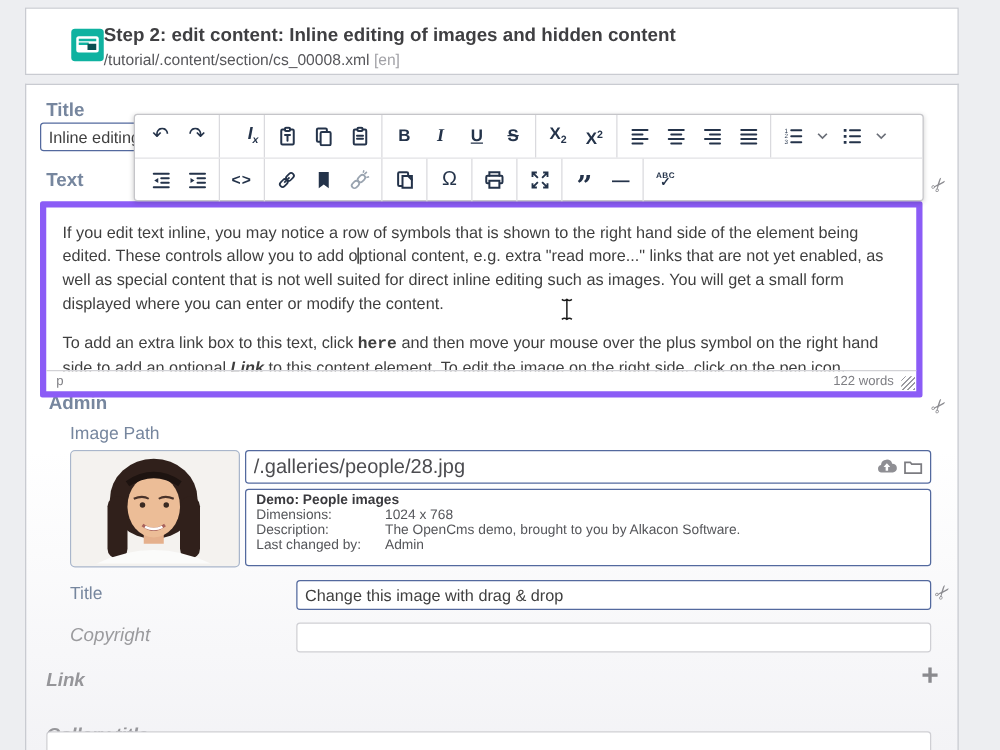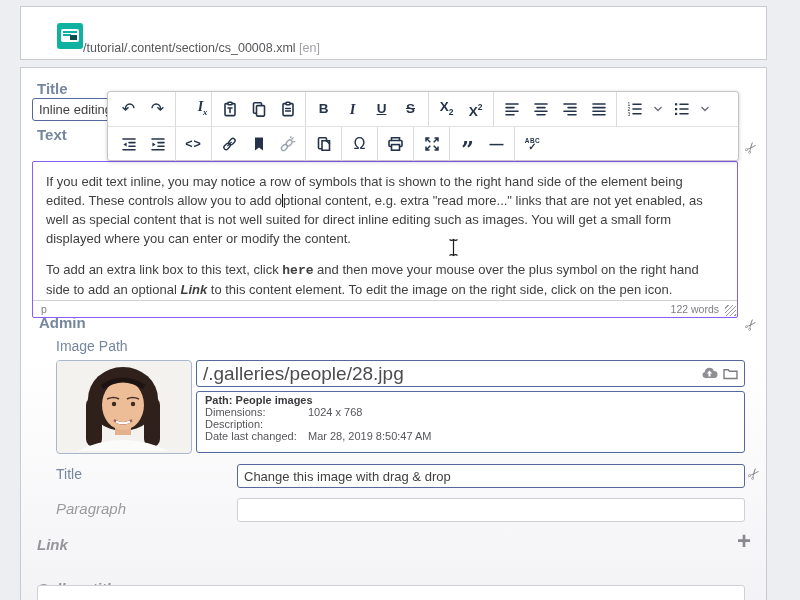--- a/index.html
+++ b/index.html
@@ -45,84 +45,85 @@
   .tb-btn.chev{width:16px;}
   .tb-btn svg{display:block;}
   .uni{font-size:16px;line-height:16px;color:#24334a;}
   .txt{font-size:13.5px;font-weight:bold;color:#24334a;line-height:14px;}
   .c-i{font-style:italic;font-family:"Liberation Serif",serif;font-size:14.5px;}
   .c-u{text-decoration:underline;}
   .c-s{text-decoration:line-through;}
   .c-code{font-weight:bold;letter-spacing:1px;font-size:12.5px;}
   .c-q{font-family:"DejaVu Serif",serif;font-size:22px;line-height:6px;padding-top:10px;}
   .c-hr{font-weight:bold;font-size:14px;}
-  .rf{font-family:Liberation Serif, serif;font-style:italic;font-weight:bold;font-size:14px;margin-left:18px;}
+  .rf{font-family:Liberation Sans, sans-serif;font-style:italic;font-weight:bold;font-size:14px;margin-left:18px;}
   .txt sub,.txt sup{font-size:8.5px;}
   .abc{display:flex;flex-direction:column;align-items:center;line-height:6px;}
   .abc .a{font-size:6.5px;font-weight:bold;letter-spacing:.5px;}
   .abc .c{font-size:10px;font-weight:bold;}
   .tb-dd{display:flex;align-items:center;border:0;background:none;cursor:pointer;
          padding:0 6px 0 8px;font-family:"Liberation Sans",sans-serif;font-size:13.5px;color:#4c4c50;}
   .tb-dd .ddlab{width:78px;text-align:left;}
 
   
   .editor{left:32px;top:161px;width:706px;height:157px;background:#fff;
-          border:1px solid #8b5cf6;border-radius:2px;box-sizing:border-box;z-index:4;}
+          border:5px solid #8b5cf6;border-radius:2px;box-sizing:border-box;z-index:4;}
   .rte{position:absolute;left:0;top:0;right:0;bottom:16px;overflow:hidden;
        padding:10px 13px 0 13px;font-size:13px;line-height:19px;color:#3f3f3f;}
   .rte p{margin:0 0 12px 0;}
   .caret{display:inline-block;width:1px;height:13px;background:#111;vertical-align:-2px;}
   .statusbar{position:absolute;left:0;right:0;bottom:0;height:16px;border-top:1px solid #d2d2d6;
              font-size:10.5px;color:#7e7e83;}
   .statusbar .elpath{position:absolute;left:8px;top:2px;}
   .statusbar .wcount{position:absolute;right:18px;top:2px;text-align:center;}
   .resize-h{position:absolute;right:1px;bottom:1px;width:11px;height:11px;
             background:repeating-linear-gradient(135deg,transparent 0 2px,#9a9aa0 2px 3px);}
 
   
   .scissors{font-size:15px;color:#8b8b90;transform:rotate(-50deg);cursor:pointer;z-index:6;}
   .plus{font-size:24px;font-weight:bold;color:#8a8a8e;cursor:pointer;line-height:20px;}
 
   
   .thumb{left:56px;top:360px;width:134px;height:92px;border:1px solid #a9b6cb;border-radius:4px;
          overflow:hidden;background:#f4f2ef;cursor:pointer;}
   .pathwrap{left:196px;top:360px;width:549px;height:27px;}
-  .pathwrap input{left:0;top:0;width:549px;height:27px;font-size:19px;color:#4c4c50;padding-right:48px;}
+  .pathwrap input{left:0;top:0;width:549px;height:27px;font-size:16px;color:#4c4c50;padding-right:48px;}
   .in-icon{position:absolute;top:5px;width:17px;height:17px;}
   .info-box{left:196px;top:391px;width:549px;height:62px;border:1px solid #53699e;border-radius:3px;
             background:#fff;box-sizing:border-box;padding:2px 8px;font-size:11px;line-height:12px;color:#55565a;}
   .info-title{font-weight:bold;color:#3a3a3e;}
   .info-row{display:flex;}
   .info-label{width:103px;flex:none;}
 
   .ibeam{z-index:9;}
 </style>
 </head>
 <body>
 
 <div class="abs header-card">
   <div class="abs app-icon">
     <div class="sheet">
         <div class="l1"></div>
         <div class="l2"></div>
         <div class="pic"></div>
       </div>
   </div>
+  <div class="abs header-title">Step 2: edit content: Inline editing of images and hidden content</div>
   <div class="abs header-path">
     <span>/tutorial/.content/section/cs_00008.xml</span>
     <span class="loc">[en]</span>
   </div>
 </div>
 
 <div class="abs main-card"></div>
 
 <div class="abs lbl-blue-b" style="left:37px;top:80px;">Title</div>
 <input class="fld" style="left: 32px; top: 98px; width: 706px; height: 23px;" value="Inline editing">
 
-<div class="abs lbl-blue-b" style="left:37px;top:126px;">Text</div>
+<div class="abs lbl-blue-b" style="left:37px;top:136px;">Text</div>
 
 <div class="abs toolbar">
   <div class="tb-row">
       <span class="tb-group">
         <button class="tb-btn">
           <span class="uni">↶</span>
         </button>
         <button class="tb-btn">
           <span class="uni">↷</span>
         </button>
@@ -405,41 +406,42 @@
     </svg>
   </span>
   <span class="in-icon" style="right:6px;">
     <svg width="17" height="17" viewBox="0 0 17 17">
       <path d="M2 13.5V4.8h4.2l1.2 1.4H15v7.3z" fill="none" stroke="#7c7c81" stroke-width="1.4"></path>
     </svg>
   </span>
 </div>
 
 <div class="abs info-box">
-  <div class="info-title">Path: People images</div>
+  <div class="info-title">Demo: People images</div>
   <div>
       <div class="info-row">
         <span class="info-label">Dimensions:</span>
         <span class="info-value">1024 x 768</span>
       </div>
       <div class="info-row">
         <span class="info-label">Description:</span>
+        <span class="info-value">The OpenCms demo, brought to you by Alkacon Software.</span>
       </div>
       <div class="info-row">
-        <span class="info-label">Date last changed:</span>
-        <span class="info-value">Mar 28, 2019 8:50:47 AM</span>
+        <span class="info-label">Last changed by:</span>
+        <span class="info-value">Admin</span>
       </div>
     </div>
 </div>
 
 <div class="abs lbl-blue" style="left:56px;top:466px;">Title</div>
 <input class="fld" style="left: 237px; top: 464px; width: 508px; height: 24px;" value="Change this image with drag &amp; drop">
 <span class="abs scissors" style="left:748px;top:465px;">✂</span>
 
-<div class="abs lbl-gray-i" style="left:56px;top:500px;">Paragraph</div>
+<div class="abs lbl-gray-i" style="left:56px;top:500px;">Copyright</div>
 <input class="fld gray" style="left: 237px; top: 498px; width: 508px; height: 24px;" value="">
 
 <div class="abs lbl-gray-ib" style="left:37px;top:536px;">Link</div>
 <span class="abs plus" style="left:737px;top:531px;">+</span>
 
 <div class="abs lbl-gray-ib" style="left:37px;top:580px;">Gallery title</div>
 <input class="fld gray" style="left: 37px; top: 585px; width: 708px; height: 24px;" value="">
 
 <span class="abs ibeam" style="left:448px;top:238px;">
   <svg width="11" height="19" viewBox="0 0 11 19">

